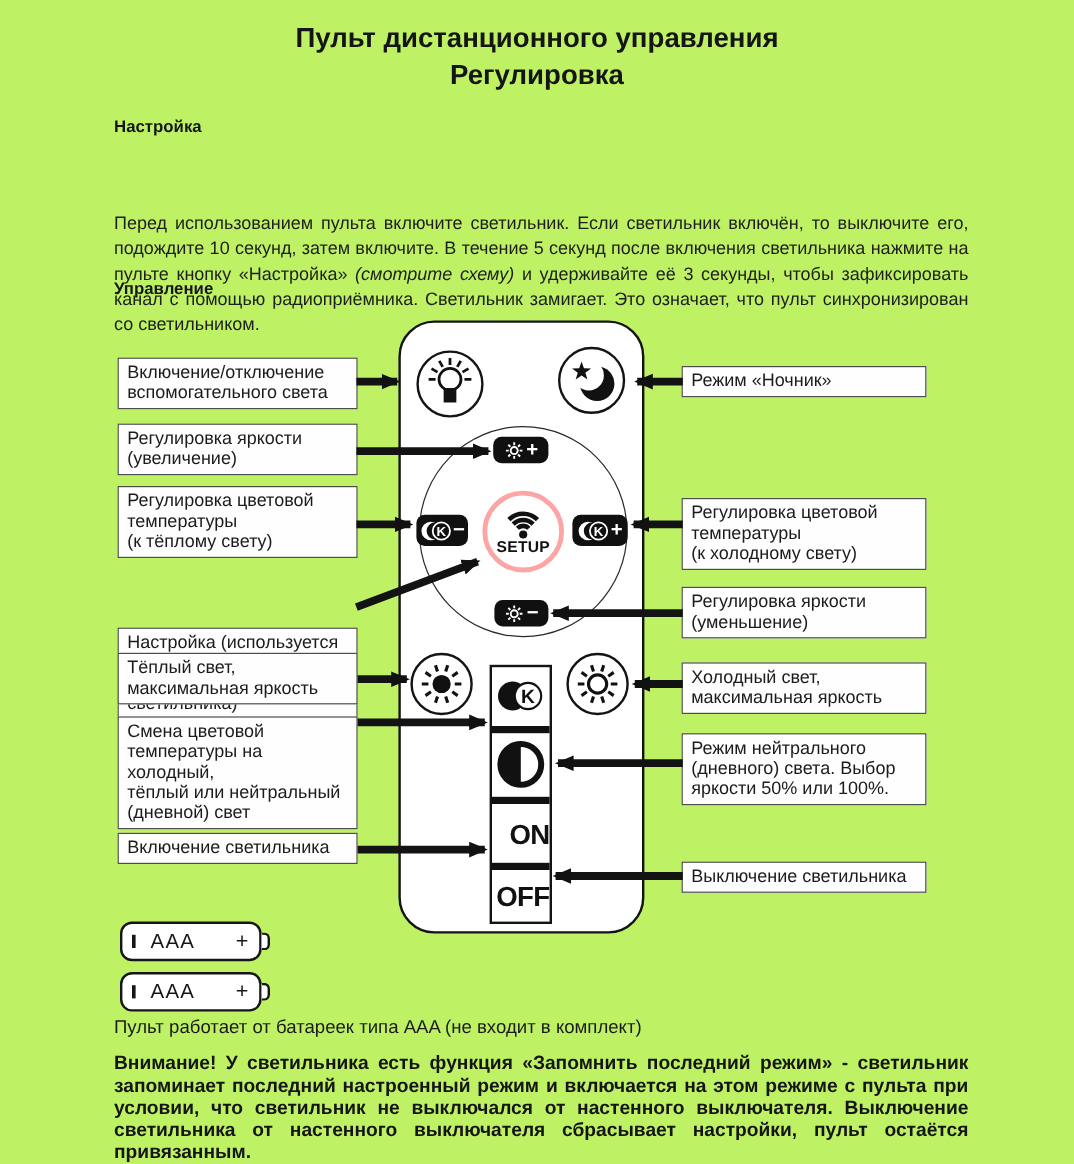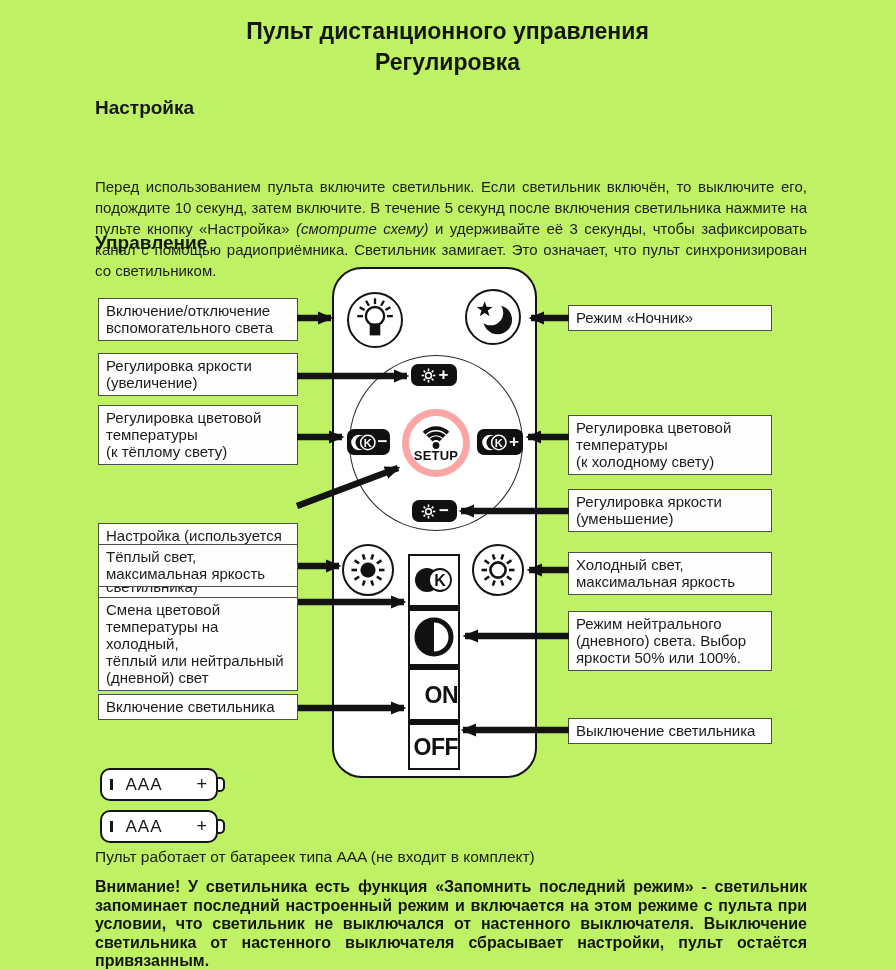--- a/index.html
+++ b/index.html
@@ -2,32 +2,32 @@
 <html><head>
 <meta charset="utf-8">
 <style>
   html,body{margin:0;padding:0;background:#fff;}
   .page{
     position:relative;width:895px;height:970px;background:#bef264;overflow:hidden;
     font-family:"Liberation Sans","DejaVu Sans",sans-serif;color:#1b1b1b;
   }
   .abs{position:absolute;}
   .title{left:0;top:16px;width:895px;text-align:center;font-size:23px;font-weight:700;line-height:31px;color:#151515;}
-  .h2{font-size:19px;font-weight:700;color:#161616;}
+  .h2{font-size:14px;font-weight:700;color:#161616;}
   .body-par{left:95px;width:712px;font-size:15px;line-height:21px;text-align:justify;color:#1e1e1e;margin-top:48px;}
   .callout{
     position:absolute;box-sizing:border-box;border:1.2px solid #4d4d4d;background:#fefefe;
     font-size:15px;line-height:17px;padding:3px 7px 4px 7px;white-space:pre-line;color:#1b1b1b;
   }
   .callout.cl{left:98px;width:200px;}
   .callout.cr{left:568px;width:204px;}
   .remote-body{left:332px;top:267px;width:205px;height:511px;border:2px solid #141414;border-radius:30px;background:#fff;box-sizing:border-box;}
   .circle-btn{position:absolute;border:2.2px solid #141414;border-radius:50%;background:#fff;display:flex;align-items:center;justify-content:center;box-sizing:border-box;}
   .big-circle{left:349px;top:355px;width:174px;height:176px;border:1.6px solid #2a2a2a;border-radius:50%;box-sizing:border-box;}
-  .setup-circle{left:402px;top:409px;width:68px;height:68px;border:7px solid #fca5a5;border-radius:50%;background:#fff;box-sizing:border-box;
+  .setup-circle{left:402px;top:409px;width:68px;height:68px;border:4px solid #fca5a5;border-radius:50%;background:#fff;box-sizing:border-box;
     display:flex;flex-direction:column;align-items:center;justify-content:center;}
   .setup-label{font-size:13px;font-weight:700;letter-spacing:.2px;color:#111;margin-top:-1px;}
   .pill{position:absolute;background:#101010;border-radius:7px;display:flex;align-items:center;justify-content:center;gap:2px;box-sizing:border-box;}
   .pill .sign{color:#fff;font-weight:700;font-size:17px;line-height:1;margin-top:-2px;}
   .mid-col{left:408px;top:554px;width:52px;height:216px;border:2px solid #141414;background:#fff;box-sizing:border-box;}
   .divider{position:absolute;left:0;right:0;height:6px;background:#111;}
   .cell-label{position:absolute;left:0;width:100%;text-align:right;font-weight:700;font-size:23px;color:#111;letter-spacing:-.5px;}
   .battery{position:absolute;left:100px;width:118px;height:33px;border:2.5px solid #161616;border-radius:10px;background:#fff;
     display:flex;align-items:center;box-sizing:border-box;}
   .battery .tick{width:2.5px;height:11px;background:#161616;margin-left:8px;}

